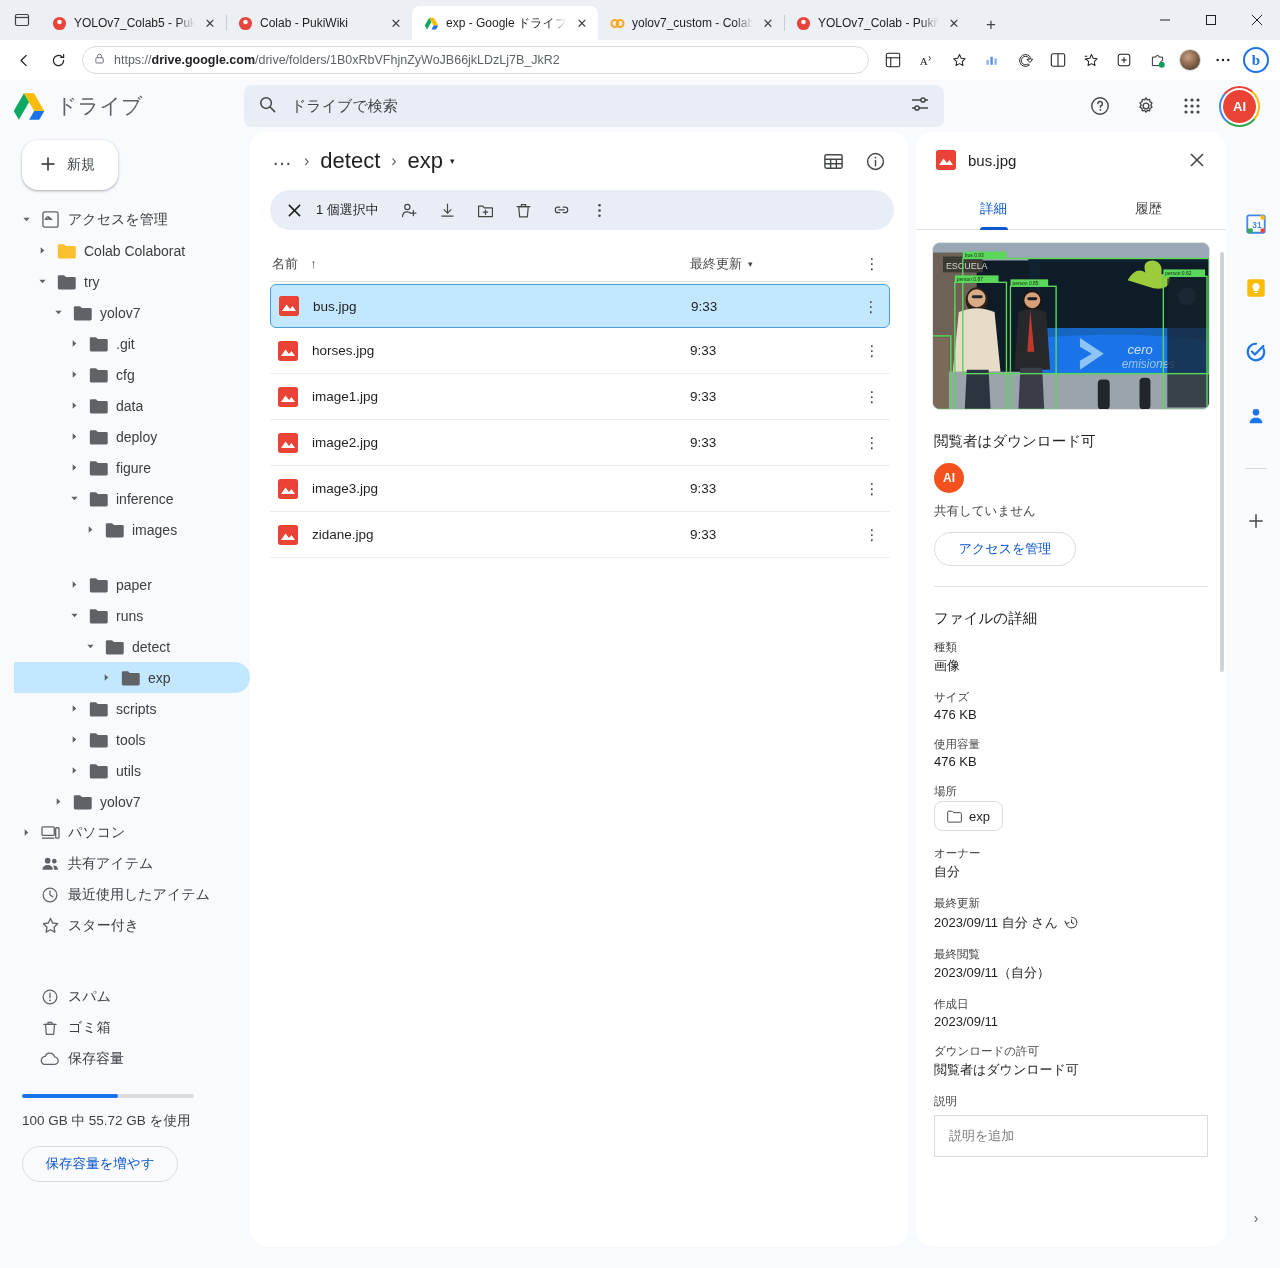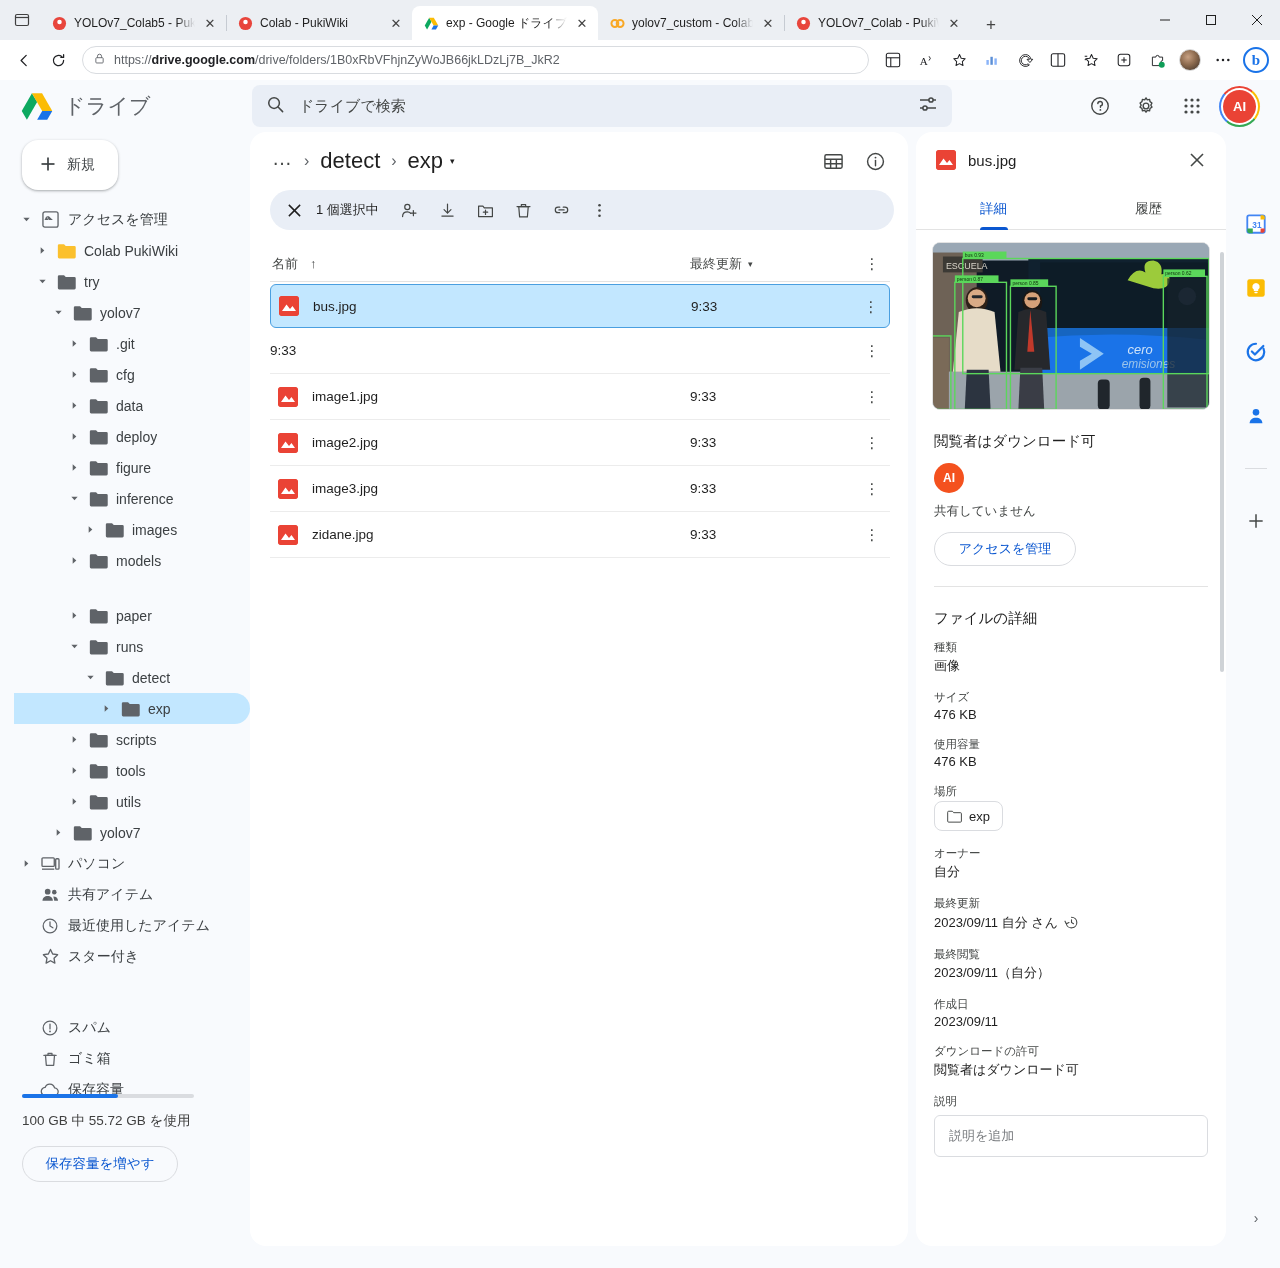--- a/index.html
+++ b/index.html
@@ -71,21 +71,21 @@
     font-size: 15px; font-family: "Liberation Serif", serif; font-weight: 700;
   }
 
   
   .app {
     position: absolute; left: 0; top: 80px; width: 1280px; height: 1188px;
     background: #f8fafd;
   }
 
   .drive-header {
-    height: 52px; display: flex; align-items: center; padding: 0 16px 0 20px;
+    height: 52px; display: flex; align-items: center; padding: 0 16px 0 12px;
   }
   .brand { display: flex; align-items: center; gap: 10px; width: 212px; }
   .brand .logo { width: 34px; height: 30px; }
   .brand .name { font-size: 21px; color: #5f6368; font-weight: 400; letter-spacing: .2px;}
   .searchbar {
     width: 700px; height: 42px; background: #e9eef6; border-radius: 8px;
     display: flex; align-items: center; padding: 0 14px; gap: 14px;
     margin-left: 20px;
   }
   .searchbar .ph { flex: 1; font-size: 15px; color: #444746; }
@@ -222,21 +222,21 @@
   }
   .divider { height: 1px; background: #e3e3e3; margin: 20px 0 0 0;}
   .kv { margin-bottom: 15px; }
   .k { font-size: 11.5px; color: #444746; margin-bottom: 2px; }
   .v { font-size: 13px; color: #1f1f1f; }
   .chip {
     display: inline-flex; align-items: center; gap: 7px; height: 30px; padding: 0 12px;
     border: 1px solid #dadce0; border-radius: 8px; font-size: 13px; color: #1f1f1f;
   }
   .desc-box {
-    margin-top: 6px; height: 42px; border: 1px solid #dadce0; border-radius: 6px;
+    margin-top: 6px; height: 42px; border: 1px solid #dadce0; border-radius: 0;
     display: flex; align-items: center; padding: 0 14px; font-size: 13px; color: #7a7d80;
   }
   .det-scroll {
     position: absolute; right: 2px; top: 120px; width: 4px; height: 420px;
     background: #cfd3d7; border-radius: 2px;
   }
 
   
   .rail {
     width: 48px; flex: 0 0 48px; display: flex; flex-direction: column;
@@ -538,21 +538,21 @@
               <span class="caret">
                 <svg width="9" height="9" viewBox="0 0 10 10">
                   <path d="M3 1.5 L7 5 L3 8.5" fill="#5f6368"></path>
                 </svg>
               </span>
               <span class="ticon">
                 <svg width="19" height="16" viewBox="0 0 20 17">
                   <path d="M0.8 2.6 a1.4 1.4 0 0 1 1.4-1.4 h5.2 l1.8 2 h9.2 a1.4 1.4 0 0 1 1.4 1.4 v10.4 a1.4 1.4 0 0 1 -1.4 1.4 H2.2 a1.4 1.4 0 0 1 -1.4-1.4 z" fill="#fbc02d"></path>
                 </svg>
               </span>
-              <span class="tlabel">Colab PukiWiki</span>
+              <span class="tlabel">Colab Colaborat</span>
             </div>
             <div class="trow" style="padding-left: 22px;">
               <span class="caret">
                 <svg width="9" height="9" viewBox="0 0 10 10">
                   <path d="M1.5 3 L5 7 L8.5 3" fill="#5f6368"></path>
                 </svg>
               </span>
               <span class="ticon">
                 <svg width="19" height="16" viewBox="0 0 20 17">
                   <path d="M0.8 2.6 a1.4 1.4 0 0 1 1.4-1.4 h5.2 l1.8 2 h9.2 a1.4 1.4 0 0 1 1.4 1.4 v10.4 a1.4 1.4 0 0 1 -1.4 1.4 H2.2 a1.4 1.4 0 0 1 -1.4-1.4 z" fill="#5f6368"></path>
@@ -656,33 +656,20 @@
                 <svg width="9" height="9" viewBox="0 0 10 10">
                   <path d="M3 1.5 L7 5 L3 8.5" fill="#5f6368"></path>
                 </svg>
               </span>
               <span class="ticon">
                 <svg width="19" height="16" viewBox="0 0 20 17">
                   <path d="M0.8 2.6 a1.4 1.4 0 0 1 1.4-1.4 h5.2 l1.8 2 h9.2 a1.4 1.4 0 0 1 1.4 1.4 v10.4 a1.4 1.4 0 0 1 -1.4 1.4 H2.2 a1.4 1.4 0 0 1 -1.4-1.4 z" fill="#5f6368"></path>
                 </svg>
               </span>
               <span class="tlabel">images</span>
-            </div>
-            <div class="trow" style="padding-left: 54px;">
-              <span class="caret">
-                <svg width="9" height="9" viewBox="0 0 10 10">
-                  <path d="M3 1.5 L7 5 L3 8.5" fill="#5f6368"></path>
-                </svg>
-              </span>
-              <span class="ticon">
-                <svg width="19" height="16" viewBox="0 0 20 17">
-                  <path d="M0.8 2.6 a1.4 1.4 0 0 1 1.4-1.4 h5.2 l1.8 2 h9.2 a1.4 1.4 0 0 1 1.4 1.4 v10.4 a1.4 1.4 0 0 1 -1.4 1.4 H2.2 a1.4 1.4 0 0 1 -1.4-1.4 z" fill="#5f6368"></path>
-                </svg>
-              </span>
-              <span class="tlabel">models</span>
             </div>
             <div class="trow" style="padding-left: 54px; margin-top: 24px;">
               <span class="caret">
                 <svg width="9" height="9" viewBox="0 0 10 10">
                   <path d="M3 1.5 L7 5 L3 8.5" fill="#5f6368"></path>
                 </svg>
               </span>
               <span class="ticon">
                 <svg width="19" height="16" viewBox="0 0 20 17">
                   <path d="M0.8 2.6 a1.4 1.4 0 0 1 1.4-1.4 h5.2 l1.8 2 h9.2 a1.4 1.4 0 0 1 1.4 1.4 v10.4 a1.4 1.4 0 0 1 -1.4 1.4 H2.2 a1.4 1.4 0 0 1 -1.4-1.4 z" fill="#5f6368"></path>
@@ -976,20 +963,29 @@
                     </svg>
                   </span>
                   <span>bus.jpg</span>
                 </div>
                 <div class="fr-mod">9:33</div>
                 <div class="fr-end">
                   <span class="kebab">⋮</span>
                 </div>
               </div>
               <div class="filerow">
+                <div class="fr-name">
+                  <span class="imgicon">
+                    <svg viewBox="0 0 20 20" width="20" height="20">
+                      <rect width="20" height="20" rx="3" fill="#ea4335"></rect>
+                      <path d="M3 15 L7.5 8.5 L11 13 L13.5 10 L17 15 Z" fill="#fff"></path>
+                    </svg>
+                  </span>
+                  <span>horses.jpg</span>
+                </div>
                 <div class="fr-mod">9:33</div>
                 <div class="fr-end">
                   <span class="kebab">⋮</span>
                 </div>
               </div>
               <div class="filerow">
                 <div class="fr-name">
                   <span class="imgicon">
                     <svg viewBox="0 0 20 20" width="20" height="20">
                       <rect width="20" height="20" rx="3" fill="#ea4335"></rect>

